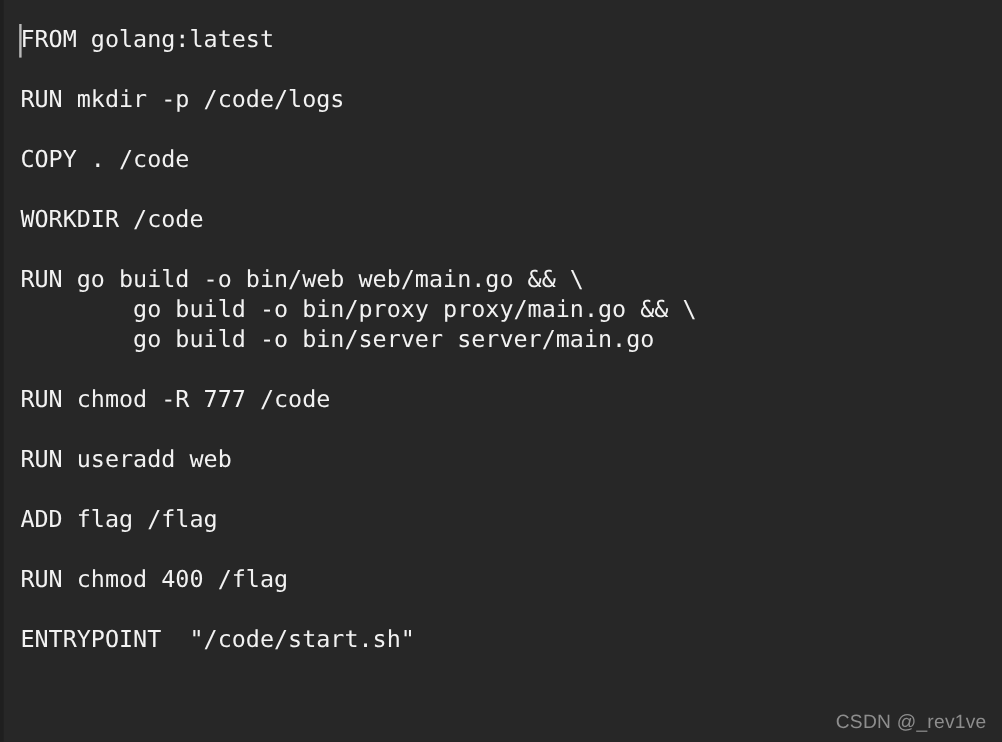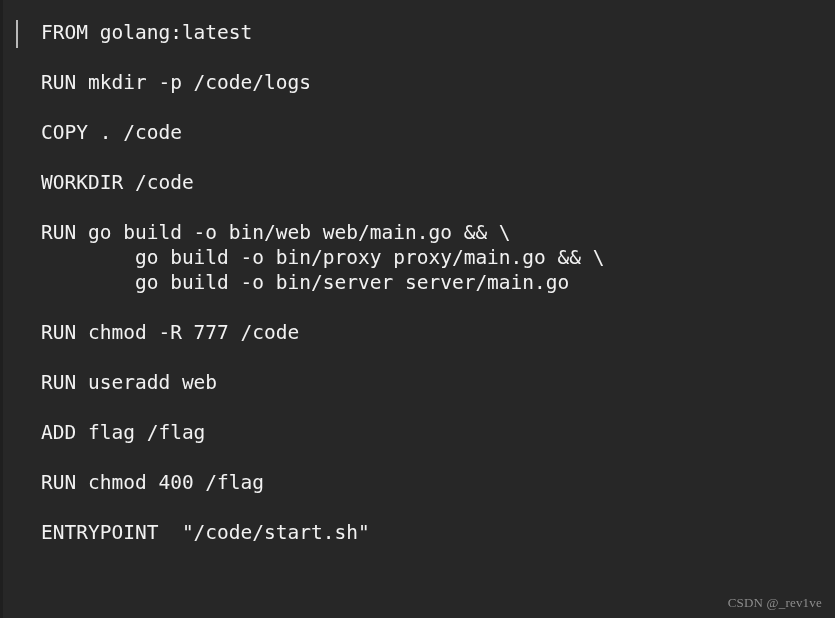--- a/index.html
+++ b/index.html
@@ -46,42 +46,41 @@
     color: #f2f2f2;
     white-space: pre;
     letter-spacing: 0px;
     -webkit-font-smoothing: antialiased;
   }
 
   .code-line {
     display: block;
     height: 25px;
     white-space: pre;
-    padding-left: 24px;
   }
   .code-line.blank {
     color: transparent;
   }
 
   
   #text-caret {
     position: absolute;
     left: 16px;
     top: 20px;
     width: 2px;
     height: 28px;
     background: #b9b9b9;
   }
 
   #watermark {
     position: absolute;
     right: 13px;
     bottom: 8px;
-    font-family: Liberation Serif, serif;
-    font-size: 13px;
+    font-family: Liberation Sans, sans-serif;
+    font-size: 16px;
     line-height: 14px;
     color: #8d8d8d;
     letter-spacing: 0.2px;
     white-space: pre;
   }
 </style>
 </head>
 <body>
 
 <div id="code-surface">

